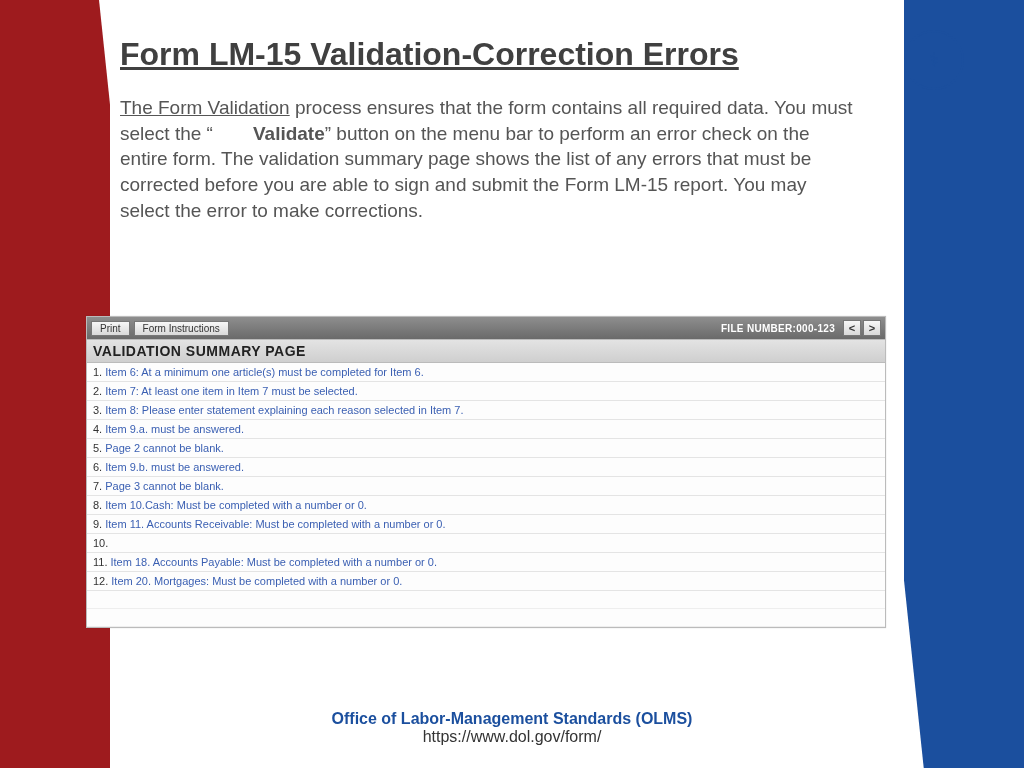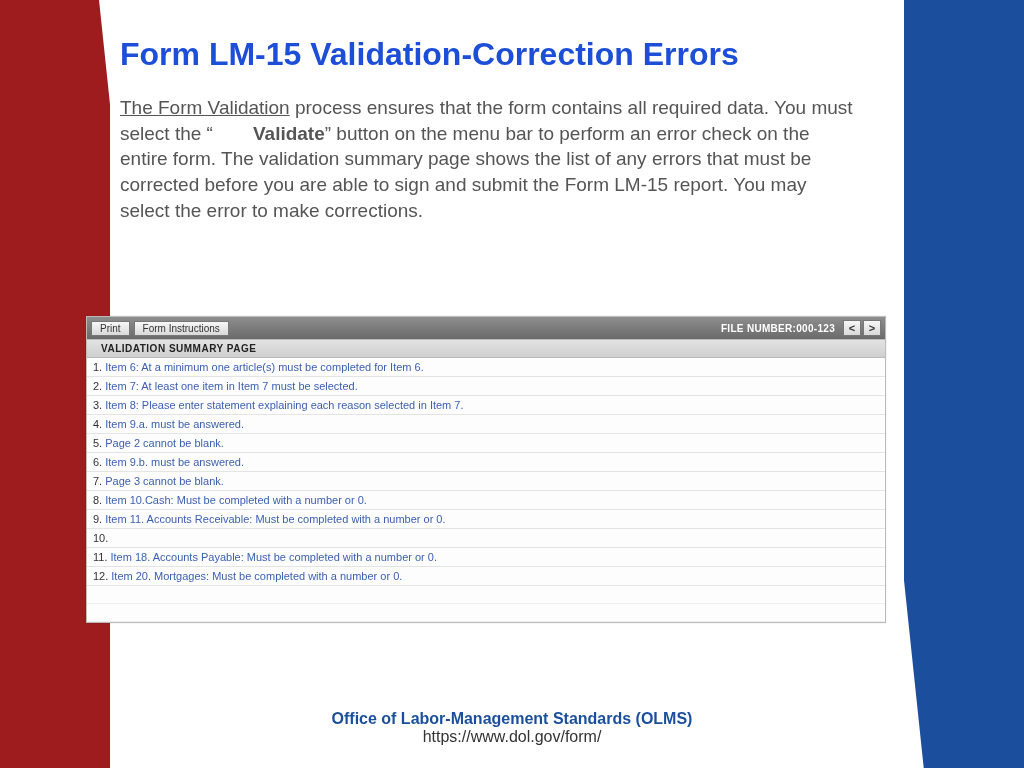--- a/index.html
+++ b/index.html
@@ -45,24 +45,25 @@
   }
 
   .content {
     position: absolute;
     top: 36px;
     left: 120px;
     width: 790px;
   }
 
   h1 {
-    color: #1d4ed8;
+    color: #404040;
     font-size: 32px;
     font-weight: bold;
     margin-bottom: 22px;
+    text-decoration: underline;
   }
 
   .paragraph {
     color: #555;
     font-size: 19px;
     line-height: 1.35;
     width: 740px;
   }
   .paragraph .u { text-decoration: underline; }
   .paragraph .b { font-weight: bold; margin-left: 40px; }
@@ -126,23 +127,23 @@
     display: inline-flex; align-items: center; justify-content: center;
     font-size: 11px; font-weight: bold;
     margin-left: 2px;
     cursor: pointer;
   }
 
   .panel-subhead {
     background: linear-gradient(#e3e3e3,#cfcfcf);
     border-top: 1px solid #bbb;
     border-bottom: 1px solid #bbb;
-    padding: 3px 14px;
+    padding: 3px 6px;
     font-weight: bold;
-    font-size: 10px;
+    font-size: 14px;
     letter-spacing: 0.5px;
     color: #222;
   }
 
   .err-list { }
   .err-row {
     border-bottom: 1px solid #e4e4e4;
     padding: 3px 6px;
     font-size: 11px;
     color: #333;

